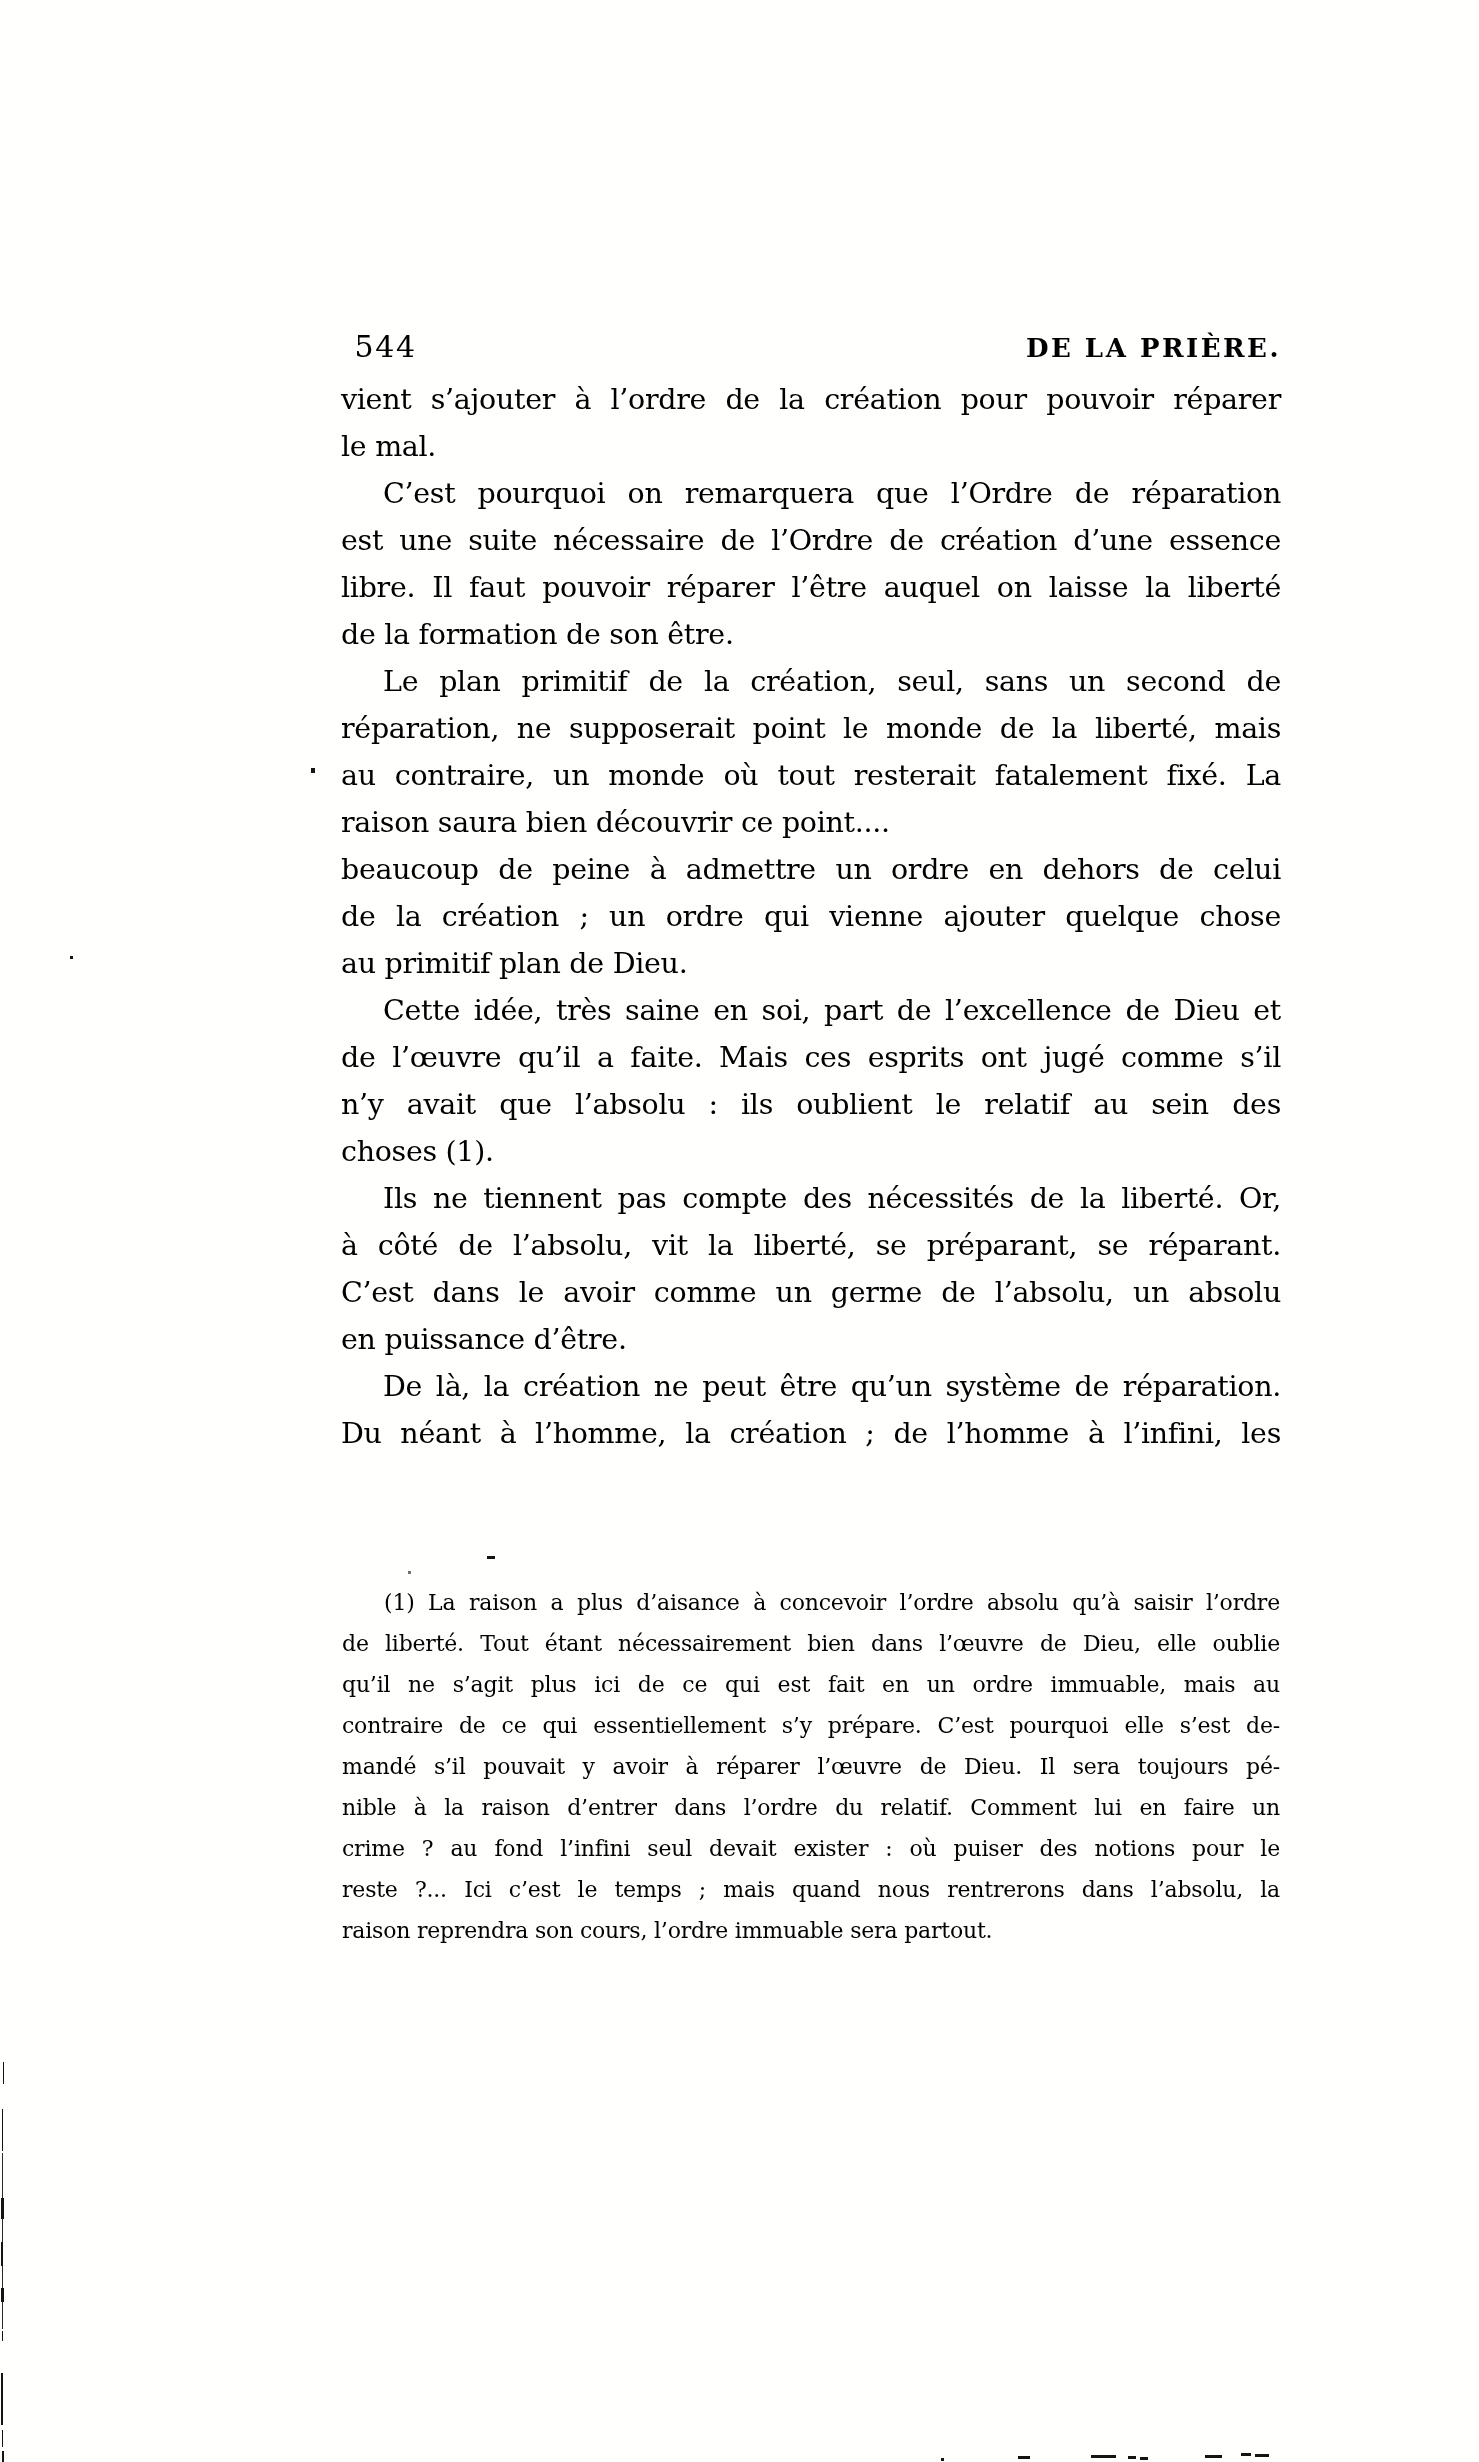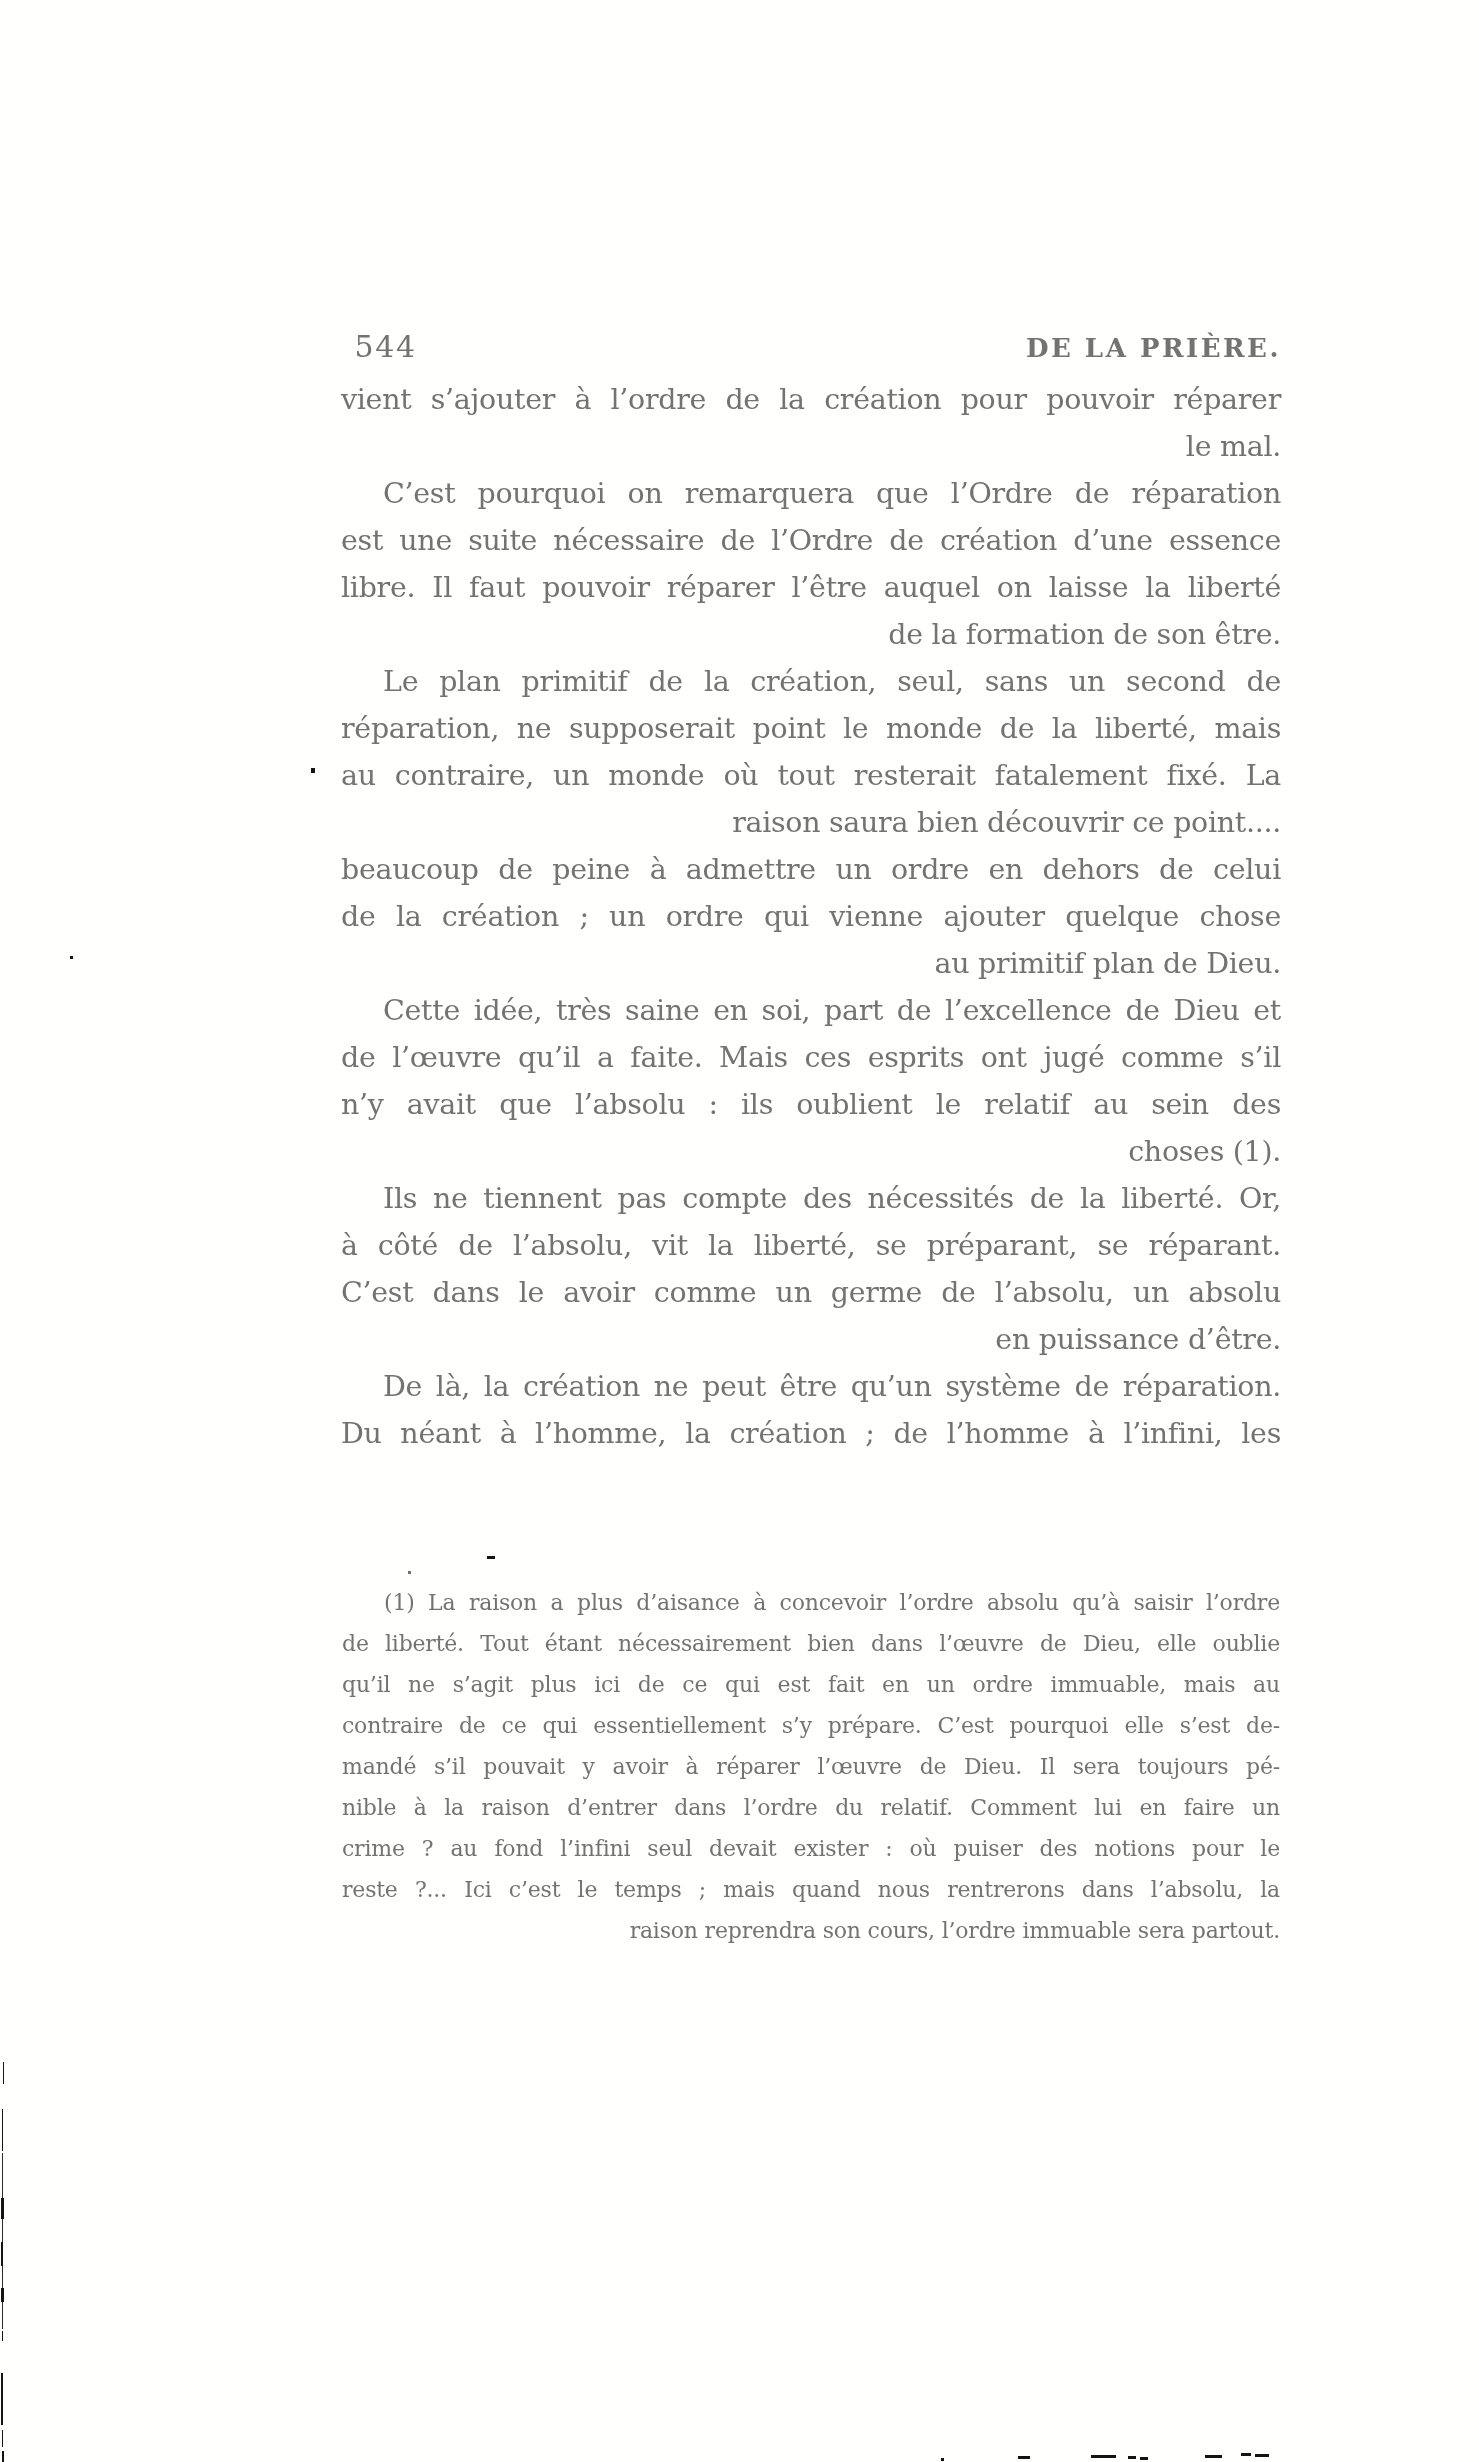--- a/index.html
+++ b/index.html
@@ -3,21 +3,21 @@
 <meta charset="utf-8">
 <style>
   html, body { margin: 0; padding: 0; background: #ffffff; }
   .page {
     position: relative;
     width: 1479px;
     height: 2462px;
     background: #fffffe;
     overflow: hidden;
     font-family: "DejaVu Serif", "Liberation Serif", serif;
-    color: #737373;
+    color: #000000;
   }
   
   .pg-header {
     position: absolute;
     left: 341px;
     top: 327px;
     width: 940px;
     height: 44px;
   }
   .pg-num {
@@ -49,21 +49,21 @@
   .footnote-block {
     position: absolute;
     left: 342px;
     top: 1582px;
     width: 938px;
     font-size: 22px;
     line-height: 41px;
     letter-spacing: -0.2px;
   }
   
-  .tline { text-align: right; white-space: normal; }
+  .tline { text-align: left; white-space: normal; }
   .tline.just { text-align: justify; text-align-last: justify; }
   .tline.indent { text-indent: 42px; }
   
   .art { position: absolute; background: #141414; }
 </style>
 </head>
 <body>
 
 <div class="page">
 

